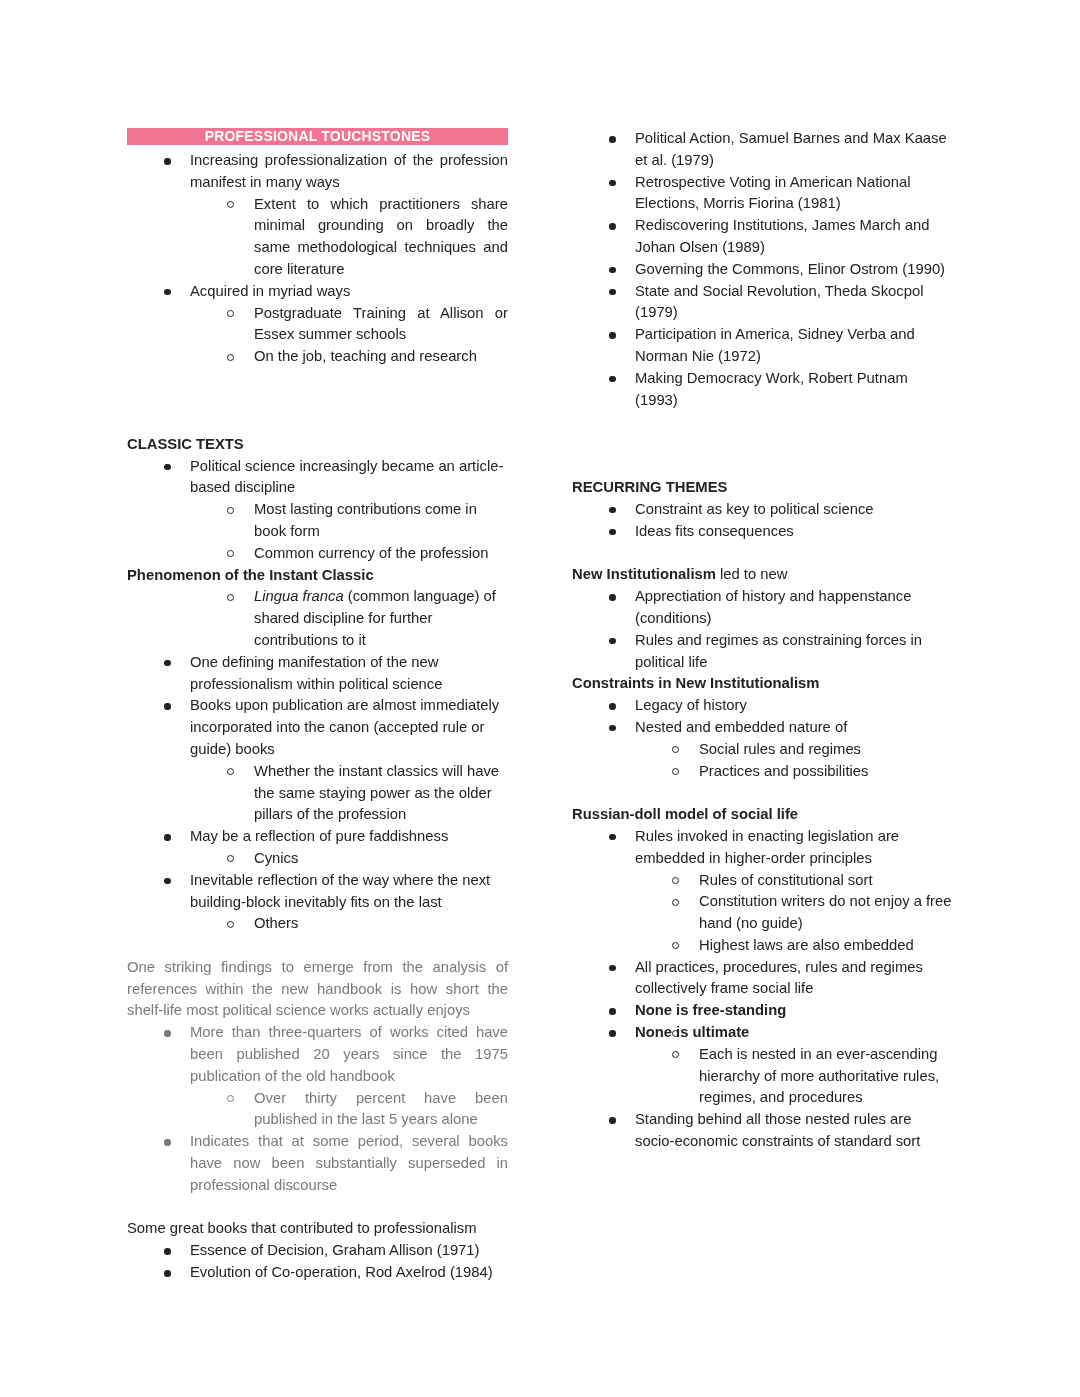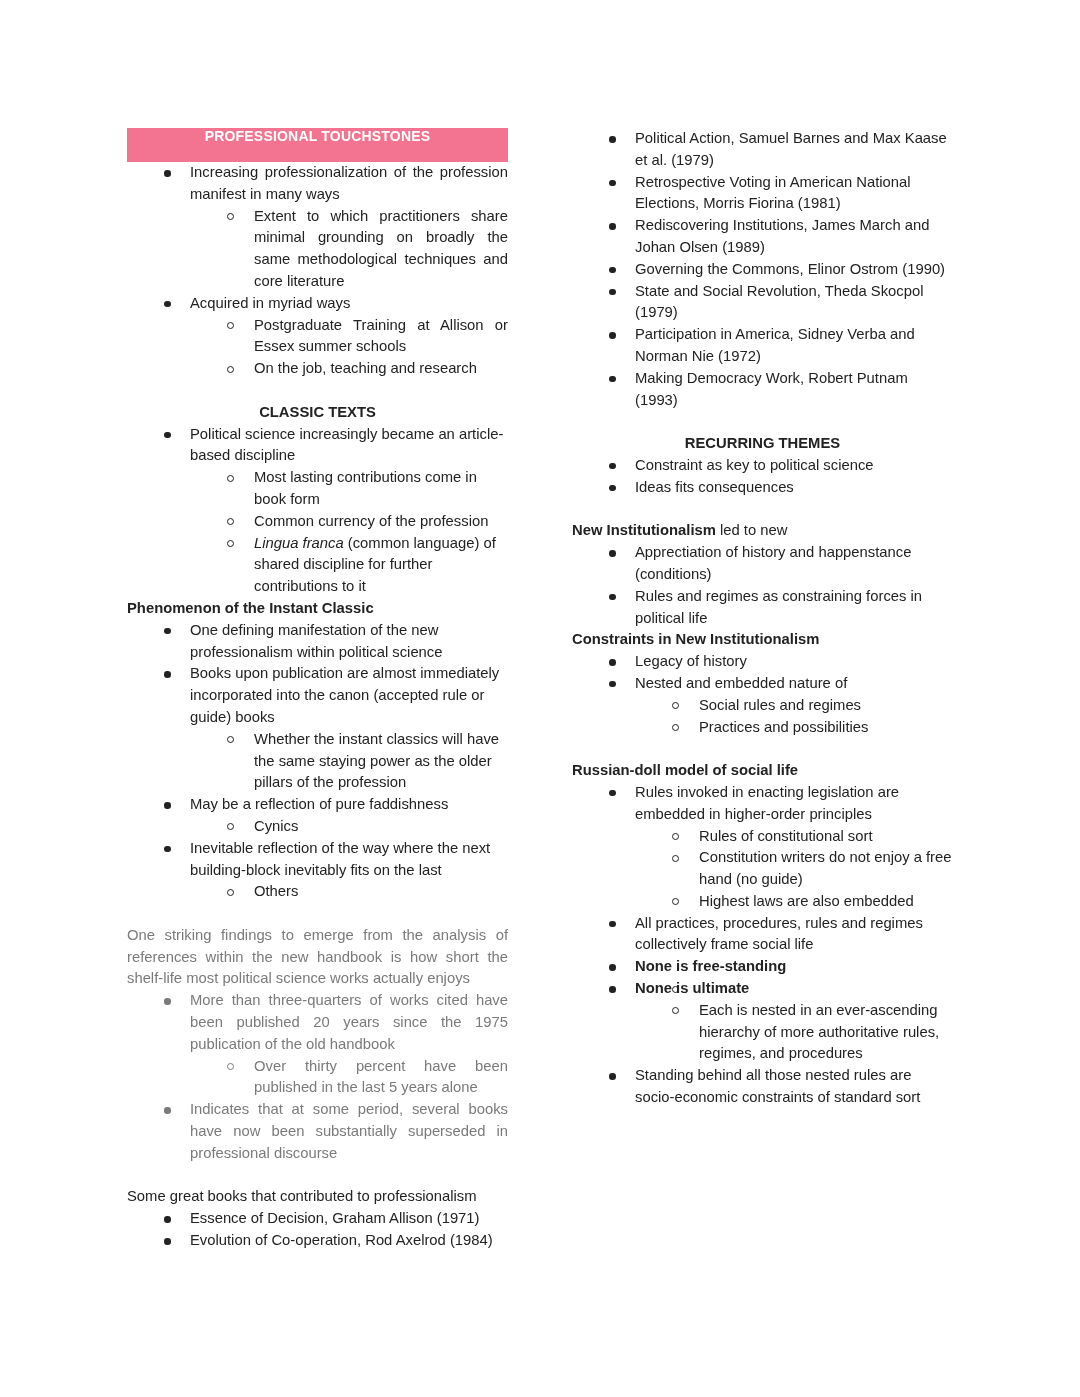--- a/index.html
+++ b/index.html
@@ -7,23 +7,23 @@
     width:1080px;height:1397px;background:#ffffff;position:relative;overflow:hidden;
     font-family:"Liberation Sans", sans-serif;color:#222222;
   }
   .page{position:absolute;inset:0;}
   .col{position:absolute;top:128px;width:381px;font-size:14.8px;line-height:21.8px;}
   .col-left{left:127px;}
   .col-right{left:572px;}
   .blk{position:relative;}
   .banner{
     background:var(--accent,#F37490);color:#ffffff;font-weight:bold;text-align:center;
-    height:34px;line-height:17px;font-size:14px;letter-spacing:.2px;
+    height:17px;line-height:17px;font-size:14px;margin-bottom:5px;letter-spacing:.2px;
   }
-  .h-center{font-weight:bold;text-align:center;}
+  .h-center{font-weight:bold;margin-top:44px;}
   .h-left{font-weight:bold;}
   .li1{padding-left:63px;}
   .li2{padding-left:127px;}
   .marker{position:absolute;box-sizing:border-box;}
   .li1 > .marker{left:37px;top:8px;width:6.5px;height:6.5px;border-radius:50%;background:currentColor;}
   .li2 > .marker{left:100px;top:7.5px;width:7px;height:7px;border-radius:50%;border:1.4px solid currentColor;background:transparent;}
   .justify{text-align:justify;}
   .gray{color:var(--muted,#7a7a7a);}
   .bold,.b{font-weight:bold;}
   .i{font-style:italic;}
@@ -38,22 +38,22 @@
       <div class="blk li1 justify"><span class="marker"></span><span>Increasing professionalization of the profession manifest in many ways</span></div>
       <div class="blk li2 justify"><span class="marker"></span><span>Extent to which practitioners share minimal grounding on broadly the same methodological techniques and core literature</span></div>
       <div class="blk li1"><span class="marker"></span><span>Acquired in myriad ways</span></div>
       <div class="blk li2 justify"><span class="marker"></span><span>Postgraduate Training at Allison or Essex summer schools</span></div>
       <div class="blk li2"><span class="marker"></span><span>On the job, teaching and research</span></div>
       <div class="blk gap"></div>
       <div class="blk h-center"><span>CLASSIC TEXTS</span></div>
       <div class="blk li1"><span class="marker"></span><span>Political science increasingly became an article-based discipline</span></div>
       <div class="blk li2"><span class="marker"></span><span>Most lasting contributions come in book form</span></div>
       <div class="blk li2"><span class="marker"></span><span>Common currency of the profession</span></div>
+      <div class="blk h-left"><span>Phenomenon of the Instant Classic</span></div>
       <div class="blk li2"><span class="marker"></span><span class="i">Lingua franca</span><span> (common language) of shared discipline for further contributions to it</span></div>
-      <div class="blk h-left"><span>Phenomenon of the Instant Classic</span></div>
       <div class="blk li1"><span class="marker"></span><span>One defining manifestation of the new professionalism within political science</span></div>
       <div class="blk li1"><span class="marker"></span><span>Books upon publication are almost immediately incorporated into the canon (accepted rule or guide) books</span></div>
       <div class="blk li2"><span class="marker"></span><span>Whether the instant classics will have the same staying power as the older pillars of the profession</span></div>
       <div class="blk li1"><span class="marker"></span><span>May be a reflection of pure faddishness</span></div>
       <div class="blk li2"><span class="marker"></span><span>Cynics</span></div>
       <div class="blk li1"><span class="marker"></span><span>Inevitable reflection of the way where the next building-block inevitably fits on the last</span></div>
       <div class="blk li2"><span class="marker"></span><span>Others</span></div>
       <div class="blk gap"></div>
       <div class="blk p justify gray"><span>One striking findings to emerge from the analysis of references within the new handbook is how short the shelf-life most political science works actually enjoys</span></div>
       <div class="blk li1 justify gray"><span class="marker"></span><span>More than three-quarters of works cited have been published 20 years since the 1975 publication of the old handbook</span></div>

